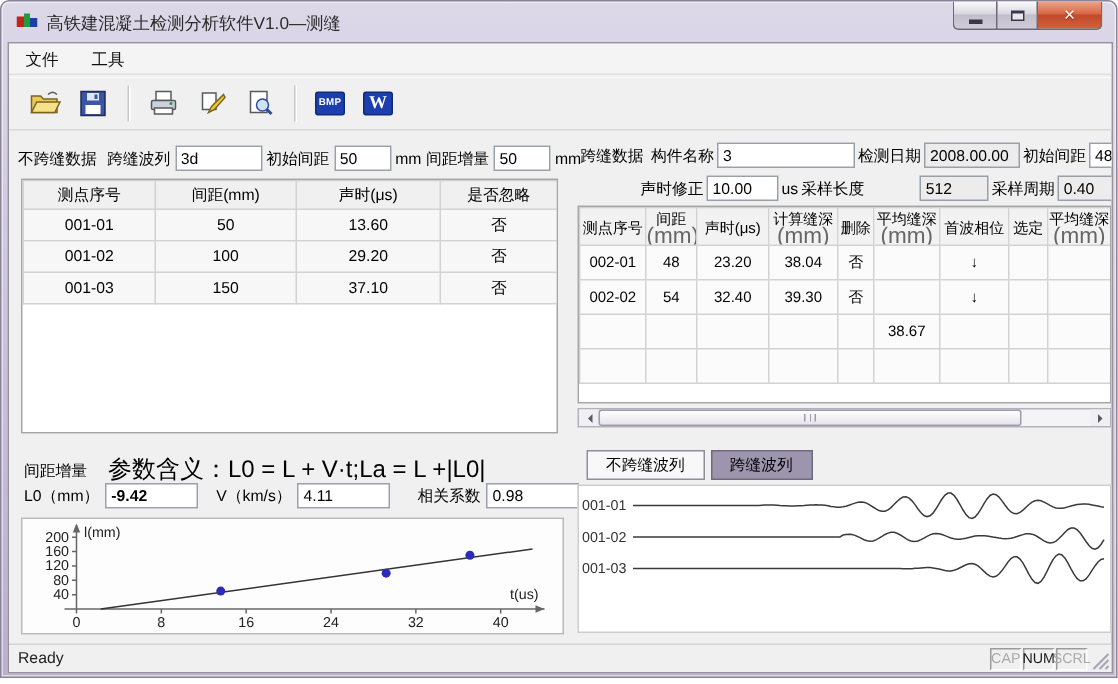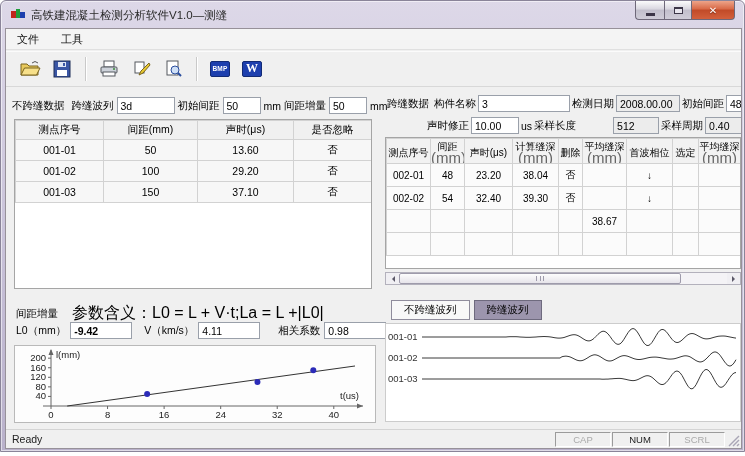--- a/index.html
+++ b/index.html
@@ -56,21 +56,21 @@
   .sb-track { flex:1; }
   
   .tabs { position:absolute; display:flex; gap:4px; }
   .tab { height:20px; padding:0 12px; display:flex; align-items:center; font-size:10.5px; border:1px solid #8f8c9c; background:#f8f8f8; color:#000; }
   .tab.active { background:#9c95ad; border-color:#6e6a7e; }
   .wavebox { position:absolute; background:#ffffff; border:1px solid #cccccc; }
   .chartbox { position:absolute; background:#fdfdfd; border:1px solid #b9b9b9; }
   
   .statusbar { position:absolute; left:0; bottom:0; width:100%; height:19px; background:#f0f0f0; border-top:1px solid #d4d4d4; display:flex; align-items:center; font-size:10.5px; color:#222; }
   .status-text { padding-left:6px; flex:1; }
-  .ind { width:56px; height:15px; margin-right:1px; border:1px solid; border-color:#9b9b9b #ffffff #ffffff #9b9b9b; display:flex; align-items:center; justify-content:center; font-size:9.5px; color:#aaa; background:#f0f0f0; }
+  .ind { width:21px; height:15px; margin-right:1px; border:1px solid; border-color:#9b9b9b #ffffff #ffffff #9b9b9b; display:flex; align-items:center; justify-content:center; font-size:9.5px; color:#aaa; background:#f0f0f0; }
   .ind.active { color:#1c1c1c; }
   .grip { width:14px; height:15px; margin-right:1px; }
   svg text { font-family:"Liberation Sans","DejaVu Sans",sans-serif; }
 </style>
 </head>
 <body>
 
 <div class="window">
 
   <div class="titlebar">

